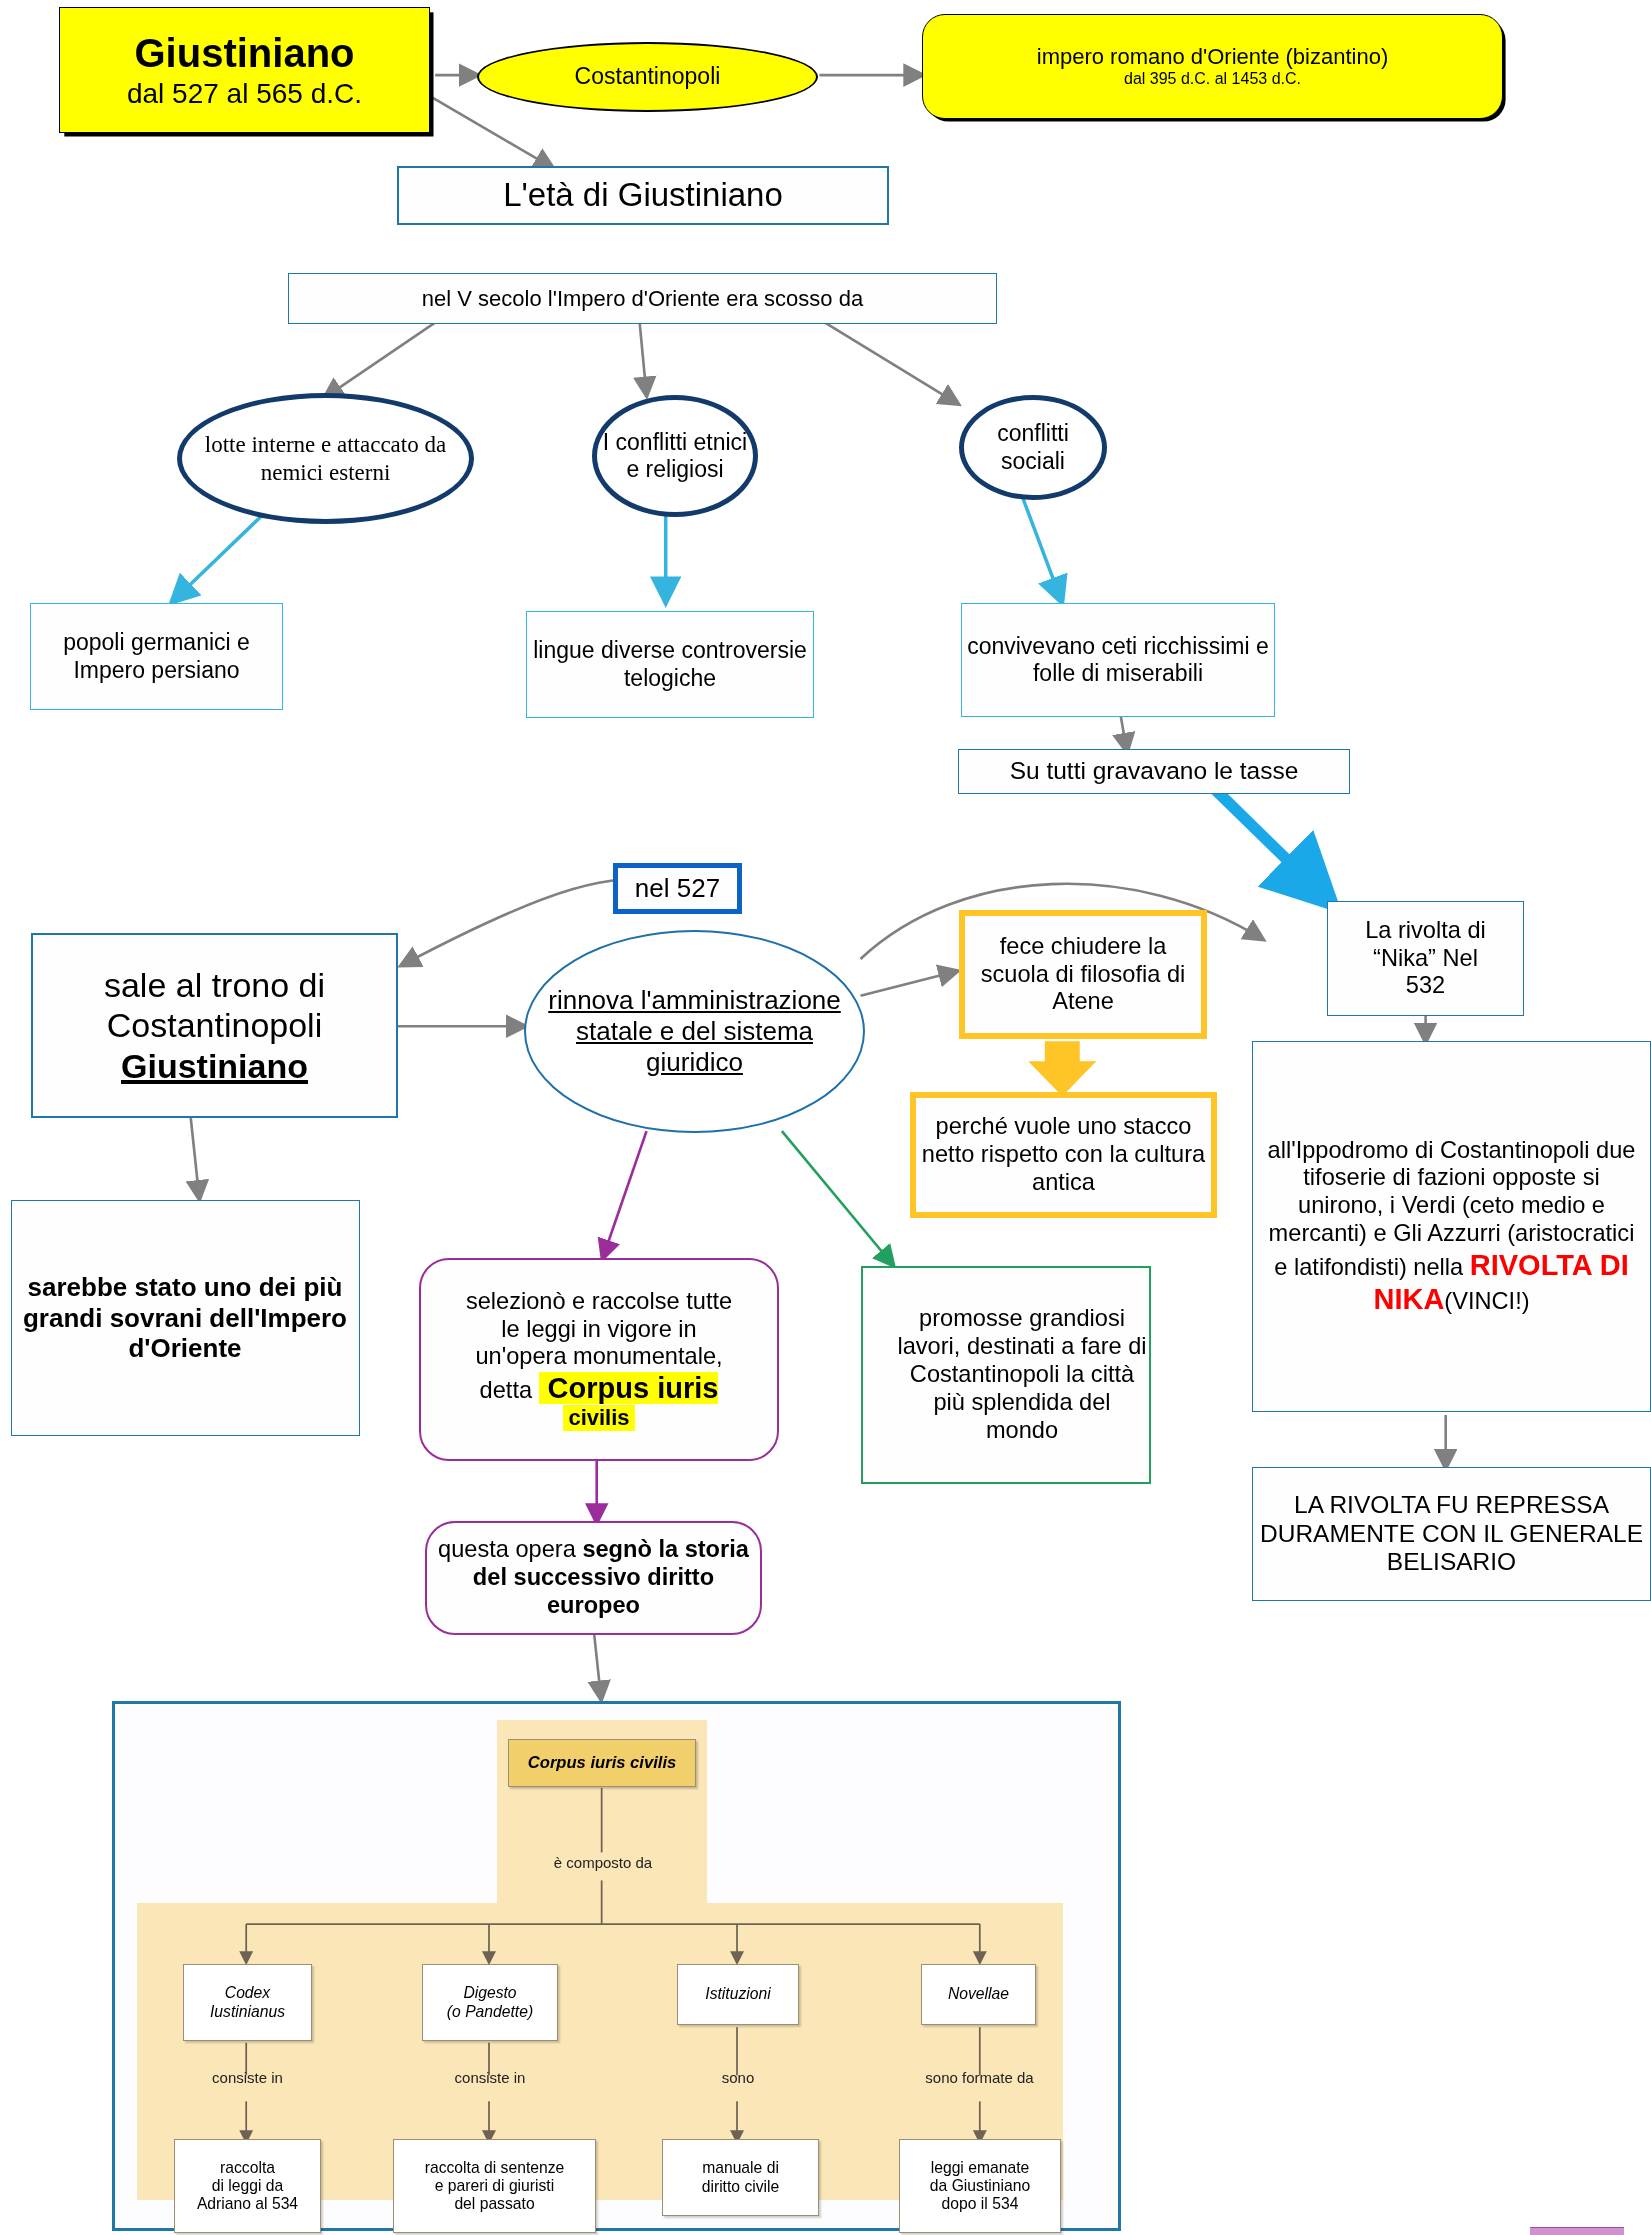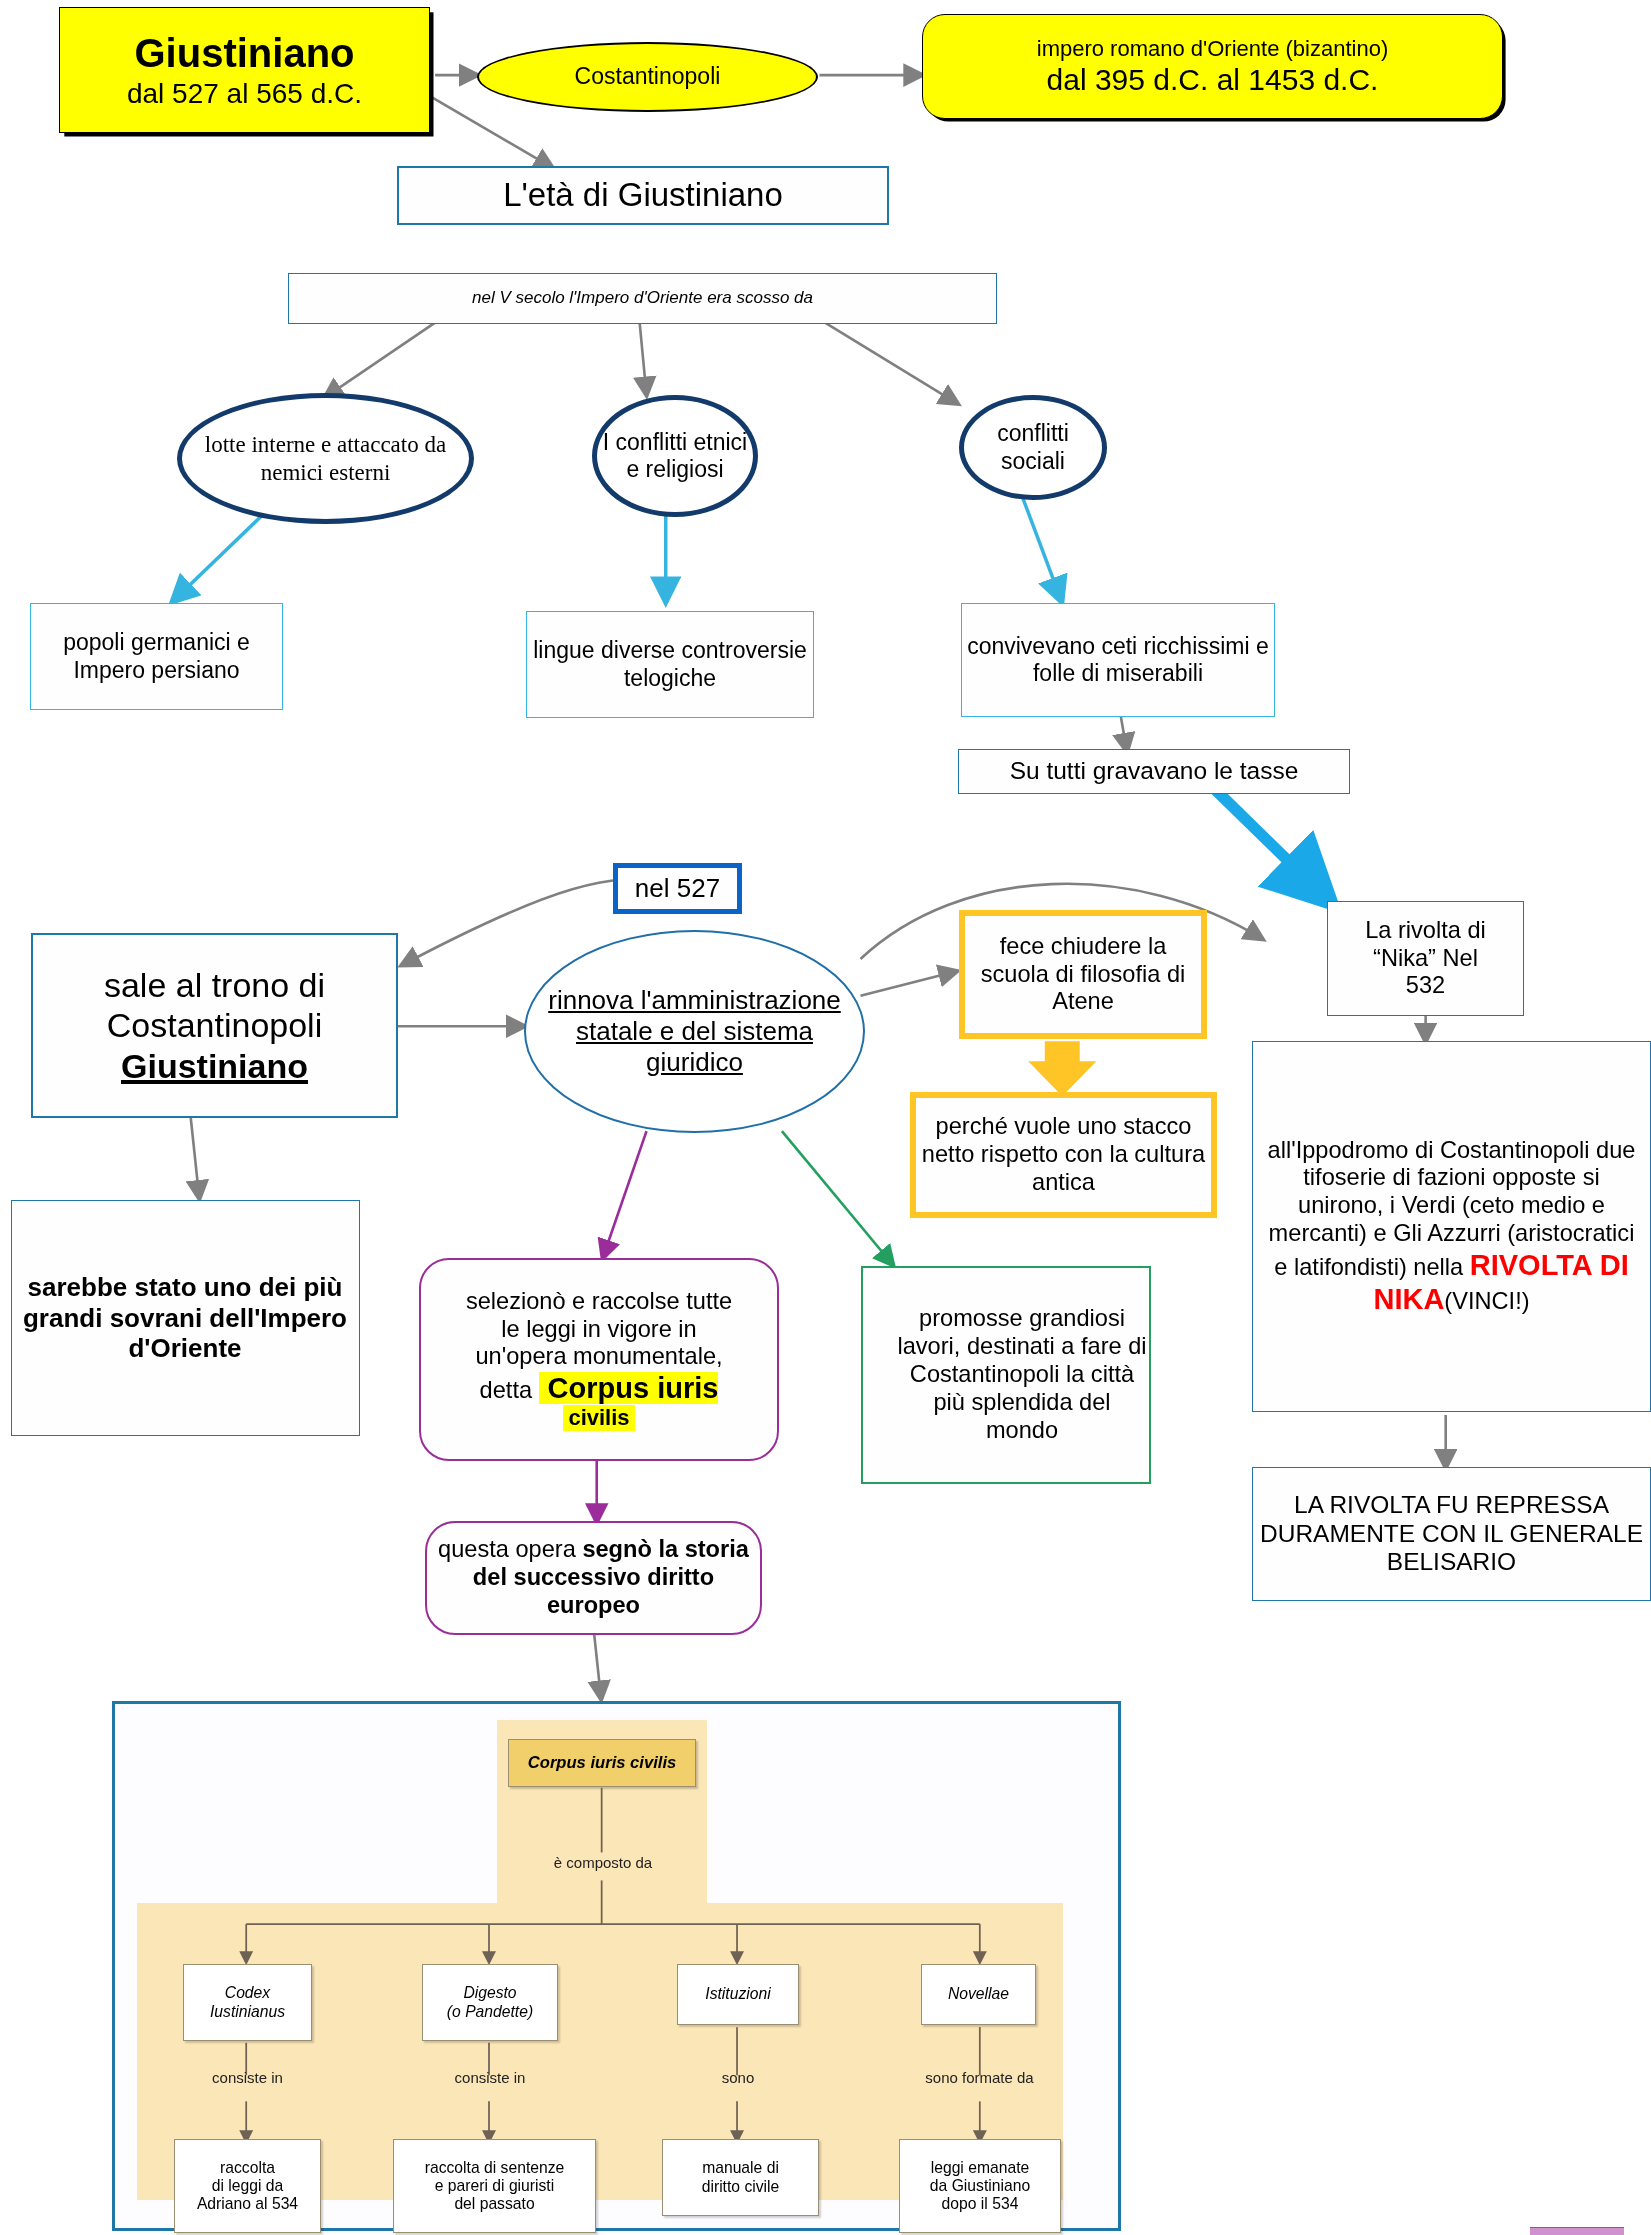--- a/index.html
+++ b/index.html
@@ -111,29 +111,29 @@
     <span class="t bold" style="font-size:40px;">Giustiniano</span>
     <span class="t" style="font-size:28px;">dal 527 al 565 d.C.</span>
   </div>
 
   <div class="node yellow-ellipse" style="left:477px;top:42px;width:341px;height:70px;">
     <span class="t" style="font-size:23px;">Costantinopoli</span>
   </div>
 
   <div class="node yellow-round" style="left:922px;top:14px;width:581px;height:105px;flex-direction:column;">
     <span class="t" style="font-size:22px;">impero romano d'Oriente (bizantino)</span>
-    <span class="t" style="font-size:30px;">dal 395 d.C. al 1453 d.C.</span>
+    <span class="t" style="font-size:16px;">dal 395 d.C. al 1453 d.C.</span>
   </div>
 
   <div class="node blue-rect" style="left:397px;top:166px;width:492px;height:59px;">
     <span class="t" style="font-size:33px;">L'età di Giustiniano</span>
   </div>
 
   <div class="node blue-rect-thin" style="left:288px;top:273px;width:709px;height:51px;">
-    <span class="t" style="font-size:17px;font-style:italic;">nel V secolo l'Impero d'Oriente era scosso da</span>
+    <span class="t" style="font-size:22px;">nel V secolo l'Impero d'Oriente era scosso da</span>
   </div>
 
   <div class="node navy-ellipse" style="left:177px;top:393px;width:297px;height:131px;">
     <span class="t" style="font-size:23px;font-family:Liberation Serif, serif;">lotte interne e attaccato da nemici esterni</span>
   </div>
 
   <div class="node navy-ellipse" style="left:592px;top:395px;width:166px;height:122px;">
     <span class="t" style="font-size:23px;">I conflitti etnici e religiosi</span>
   </div>
 

